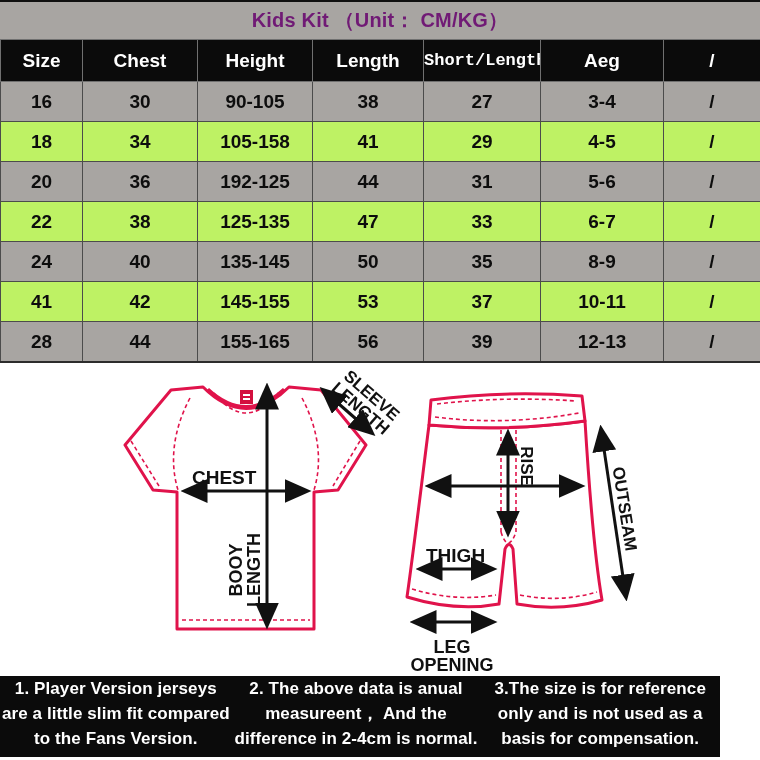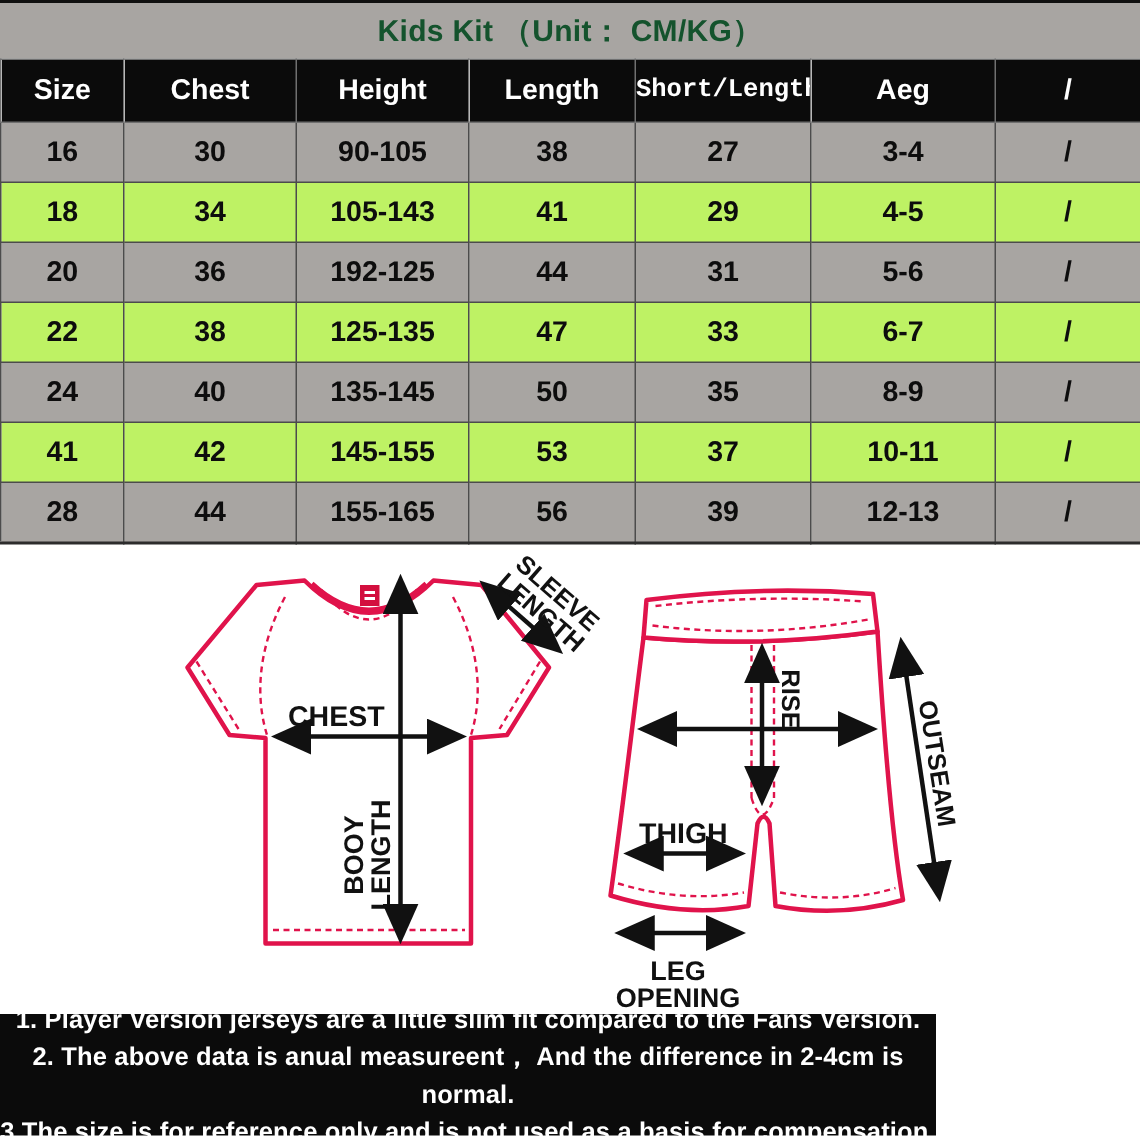--- a/index.html
+++ b/index.html
@@ -8,21 +8,21 @@
     font-family:"Liberation Sans",sans-serif;
     position:relative;overflow:hidden;
   }
   .canvas{position:absolute;top:0;left:0;width:760px;height:760px;}
 
   
   .title-band{
     position:absolute;top:0;left:0;width:760px;height:39px;
     background:#a8a5a2;border-top:2px solid #101010;box-sizing:border-box;
     display:flex;align-items:center;justify-content:center;
-    font-weight:bold;font-size:20px;color:#14532d;letter-spacing:.2px;
+    font-weight:bold;font-size:20px;color:#701a75;letter-spacing:.2px;
   }
 
   
   .size-table{
     position:absolute;top:39px;left:0;width:760px;
     border-collapse:collapse;table-layout:fixed;
     border-bottom:2px solid #2c2c2c;
     border-radius:22px;
   }
   .size-table th{
@@ -38,23 +38,23 @@
   .size-table tr.alt td{background:#a8a5a2;}
 
   
   .diagram{position:absolute;top:361px;left:0;}
   .diagram text{
     font-family:"Liberation Sans",sans-serif;font-weight:bold;fill:#111;
   }
 
   
   .footer{
-    position:absolute;top:676px;left:0;width:624px;height:81px;
+    position:absolute;top:676px;left:0;width:720px;height:81px;
     background:#0b0b0b;color:#fff;
-    display:flex;flex-direction:column;justify-content:center;
+    display:flex;flex-direction:row;justify-content:center;
     text-align:center;
   }
   .footer p{
     margin:0;font-size:17px;font-weight:bold;line-height:25px;
     letter-spacing:.1px;
   }
 </style>
 </head>
 <body>
 
@@ -89,21 +89,21 @@
           <td>30</td>
           <td>90-105</td>
           <td>38</td>
           <td>27</td>
           <td>3-4</td>
           <td>/</td>
         </tr>
         <tr>
           <td>18</td>
           <td>34</td>
-          <td>105-143</td>
+          <td>105-158</td>
           <td>41</td>
           <td>29</td>
           <td>4-5</td>
           <td>/</td>
         </tr>
         <tr class="alt">
           <td>20</td>
           <td>36</td>
           <td>192-125</td>
           <td>44</td>

